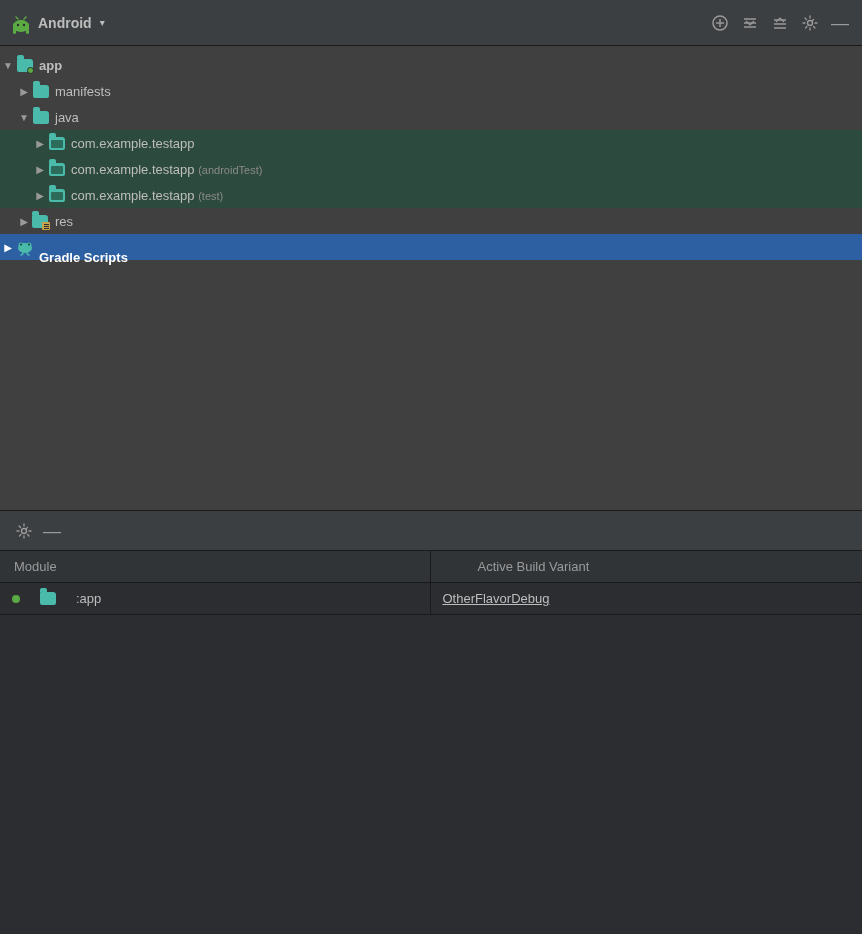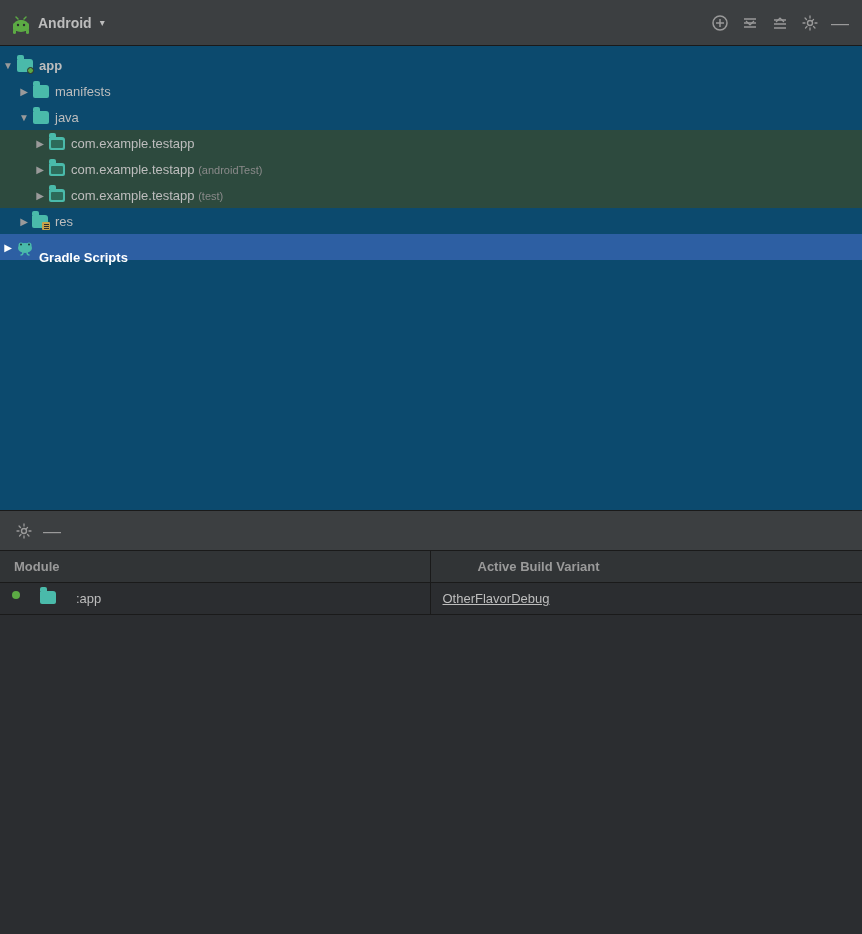--- a/index.html
+++ b/index.html
@@ -9,21 +9,21 @@
       background: #2b2d30;
       font-family: 'Segoe UI', Arial, sans-serif;
       color: #bdbdbd;
       overflow: hidden;
     }
 
     
     .top-panel {
       width: 100%;
       height: 510px;
-      background: #0c4a6e;
+      background: #404040;
       display: flex;
       flex-direction: column;
     }
 
     
     .header-bar {
       height: 46px;
       background: #3c3f41;
       display: flex;
       align-items: center;
@@ -231,42 +231,42 @@
 
     .bv-table thead tr {
       background: #313436;
       border-bottom: 1px solid #1a1a1a;
     }
 
     .bv-table th {
       text-align: left;
       padding: 8px 14px;
       font-size: 13px;
-      font-weight: 700;
+      font-weight: 400;
       color: #9a9a9a;
       border-right: 1px solid #1a1a1a;
     }
     .bv-table th:last-child { border-right: none; padding-left: 47px; }
 
     .bv-table td {
       padding: 8px 12px;
       font-size: 13px;
       color: #bdbdbd;
       border-right: 1px solid #1a1a1a;
       border-bottom: 1px solid #1a1a1a;
       vertical-align: middle;
     }
     .bv-table td:last-child { border-right: none; text-decoration: underline; }
 
     .bv-table .col-module { width: 430px; }
     .bv-table .col-variant { width: 432px; }
 
     .module-cell {
       display: flex;
-      align-items: flex-start;
+      align-items: center;
       gap: 20px;
     }
 
     .module-folder {
       width: 16px;
       height: 13px;
       background: #4abaaa;
       border-radius: 1px 3px 2px 2px;
       position: relative;
       flex-shrink: 0;

